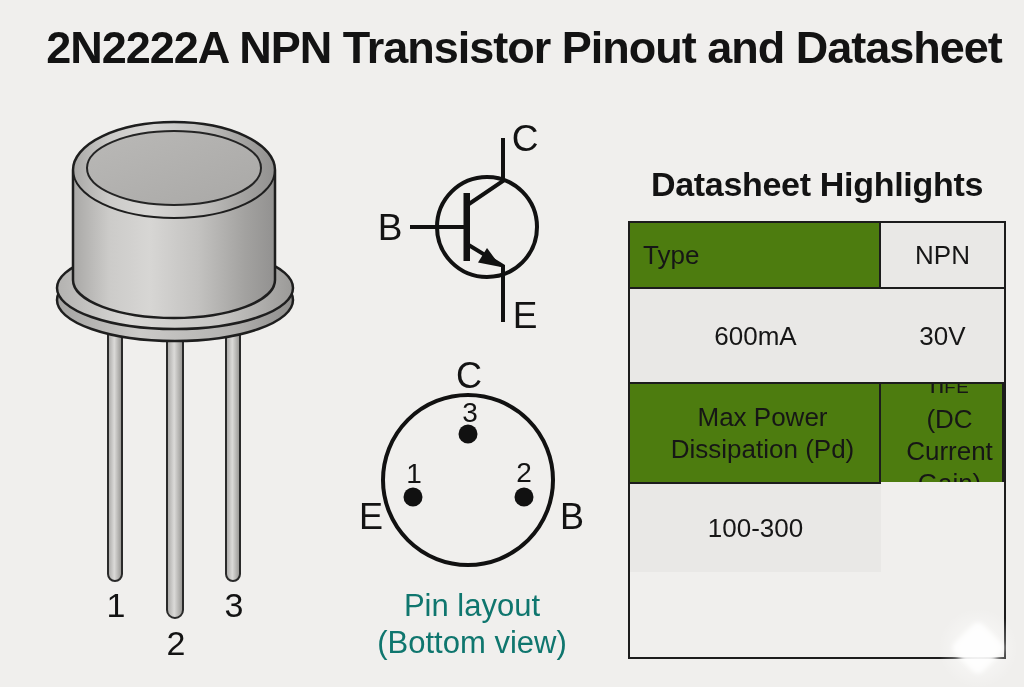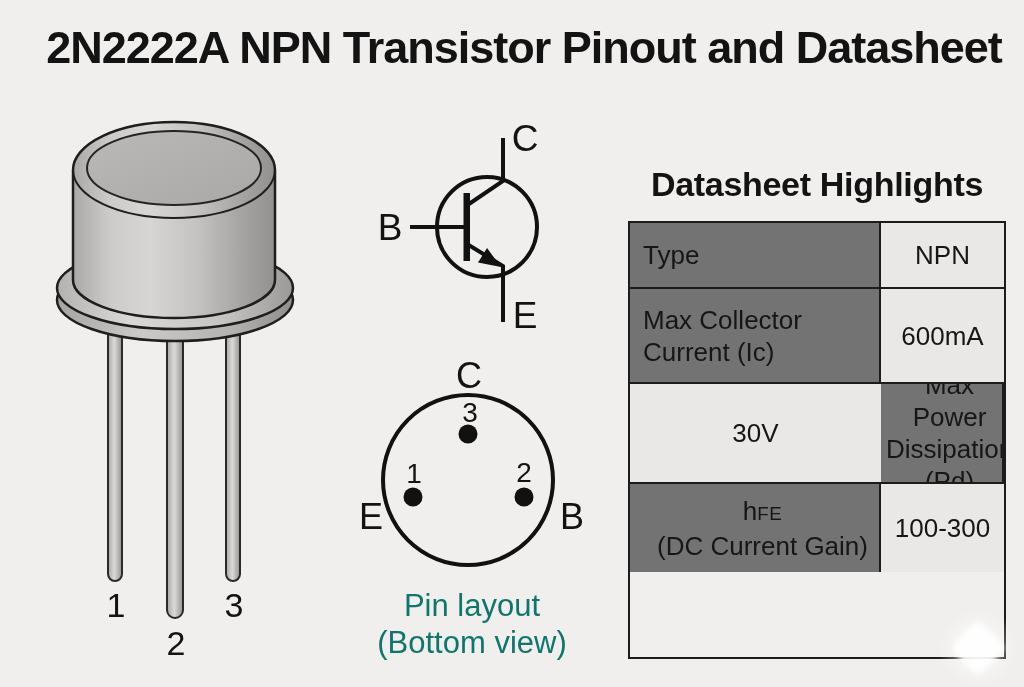--- a/index.html
+++ b/index.html
@@ -30,21 +30,21 @@
     grid-template-rows:64px 95px 100px 90px 85px;
     border:2px solid #1c1c1c;
     box-sizing:content-box;
   }
   .cell {
     box-sizing:border-box;
     display:flex; flex-direction:column; justify-content:center;
     font-size:26px; line-height:32px; color:#161616;
     overflow:hidden;
   }
-  .cell.lbl { background:#737373; border-right:2px solid #1c1c1c; padding-left:13px; padding-right:4px; align-items:flex-start; text-align:left; }
+  .cell.lbl { background:#4d7c0f; border-right:2px solid #1c1c1c; padding-left:13px; padding-right:4px; align-items:flex-start; text-align:left; }
   .cell.val { background:#e9e8e6; align-items:center; text-align:center; padding:0 2px; }
   .cell.bt  { border-top:2px solid #1c1c1c; }
   .cell.centered { align-items:center; text-align:center; padding-left:20px; }
   .multiline { white-space:pre-wrap; }
   .sub { font-size:0.72em; letter-spacing:0.5px; }
   
   .pin-caption {
     position:absolute; left:352px; top:587px; width:240px;
     text-align:center; font-size:31px; line-height:37px; color:#0f766e;
   }
@@ -154,22 +154,20 @@
     <div>(Bottom view)</div>
   </div>
 
   <div class="ds-heading">Datasheet Highlights</div>
 
   <div class="ds-table">
 
     <div class="cell lbl">Type</div>
     <div class="cell val">NPN</div>
 
-    <div class="cell lbl bt multiline">Max Collector
-Current (Ic)</div>
     <div class="cell val bt">600mA</div>
 
     <div class="cell val bt">30V</div>
 
     <div class="cell lbl bt centered multiline">Max Power
 Dissipation (Pd)</div>
 
     <div class="cell lbl bt centered">
       <div><span>h</span><span class="sub">FE</span></div>
       <div>(DC Current Gain)</div>

